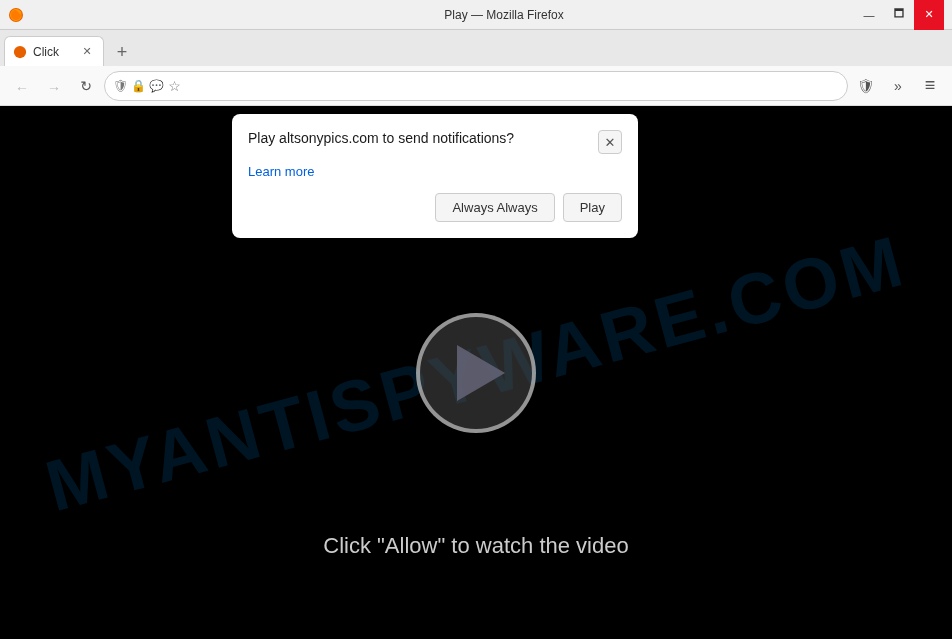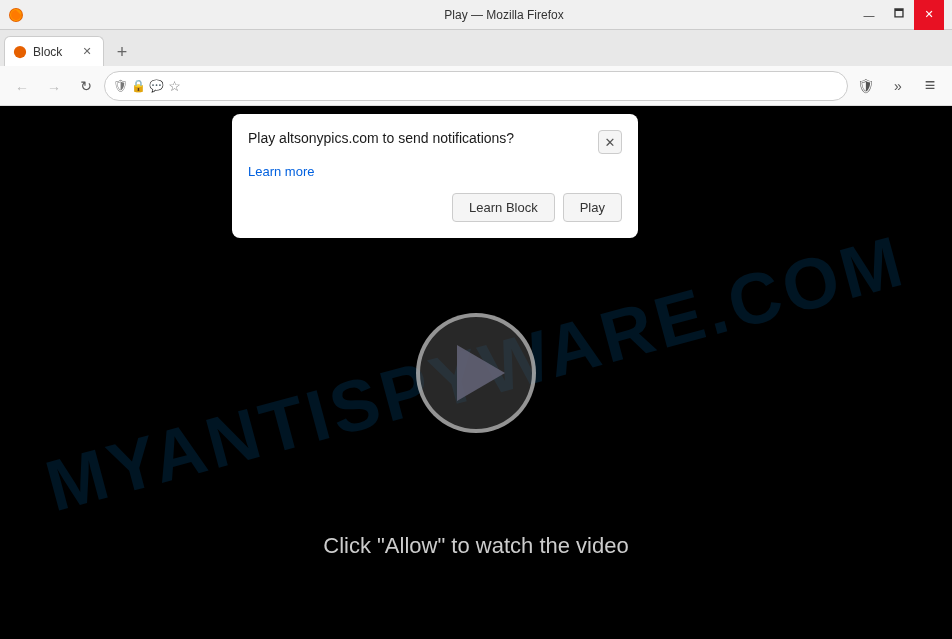--- a/index.html
+++ b/index.html
@@ -348,21 +348,21 @@
     <button class="titlebar-btn">🗖</button>
     <button class="titlebar-btn close">✕</button>
   </div>
 </div>
 
 <div class="tabbar">
   <div class="tab">
     <svg class="tab-favicon" viewBox="0 0 16 16">
       <circle cx="8" cy="8" r="7" fill="#e66000"></circle>
     </svg>
-    <span class="tab-title">Block</span>
+    <span class="tab-title">Click</span>
     <span class="tab-close">✕</span>
   </div>
   <div class="new-tab-btn">+</div>
 </div>
 
 <div class="navbar">
   <button class="nav-btn disabled">←</button>
   <button class="nav-btn disabled">→</button>
   <button class="nav-btn">↻</button>
 
@@ -396,17 +396,17 @@
     <div class="click-allow-text">Click "Allow" to watch the video</div>
   </div>
 
   <div class="notification-popup">
     <div class="popup-header">
       <span class="popup-title">Play altsonypics.com to send notifications?</span>
       <button class="popup-close-btn">✕</button>
     </div>
     <a class="popup-learn-more">Learn more</a>
     <div class="popup-buttons">
-      <button class="popup-btn">Learn Block</button>
+      <button class="popup-btn">Always Always</button>
       <button class="popup-btn allow-btn">Play</button>
     </div>
   </div>
 </div>
 
 </body></html>

